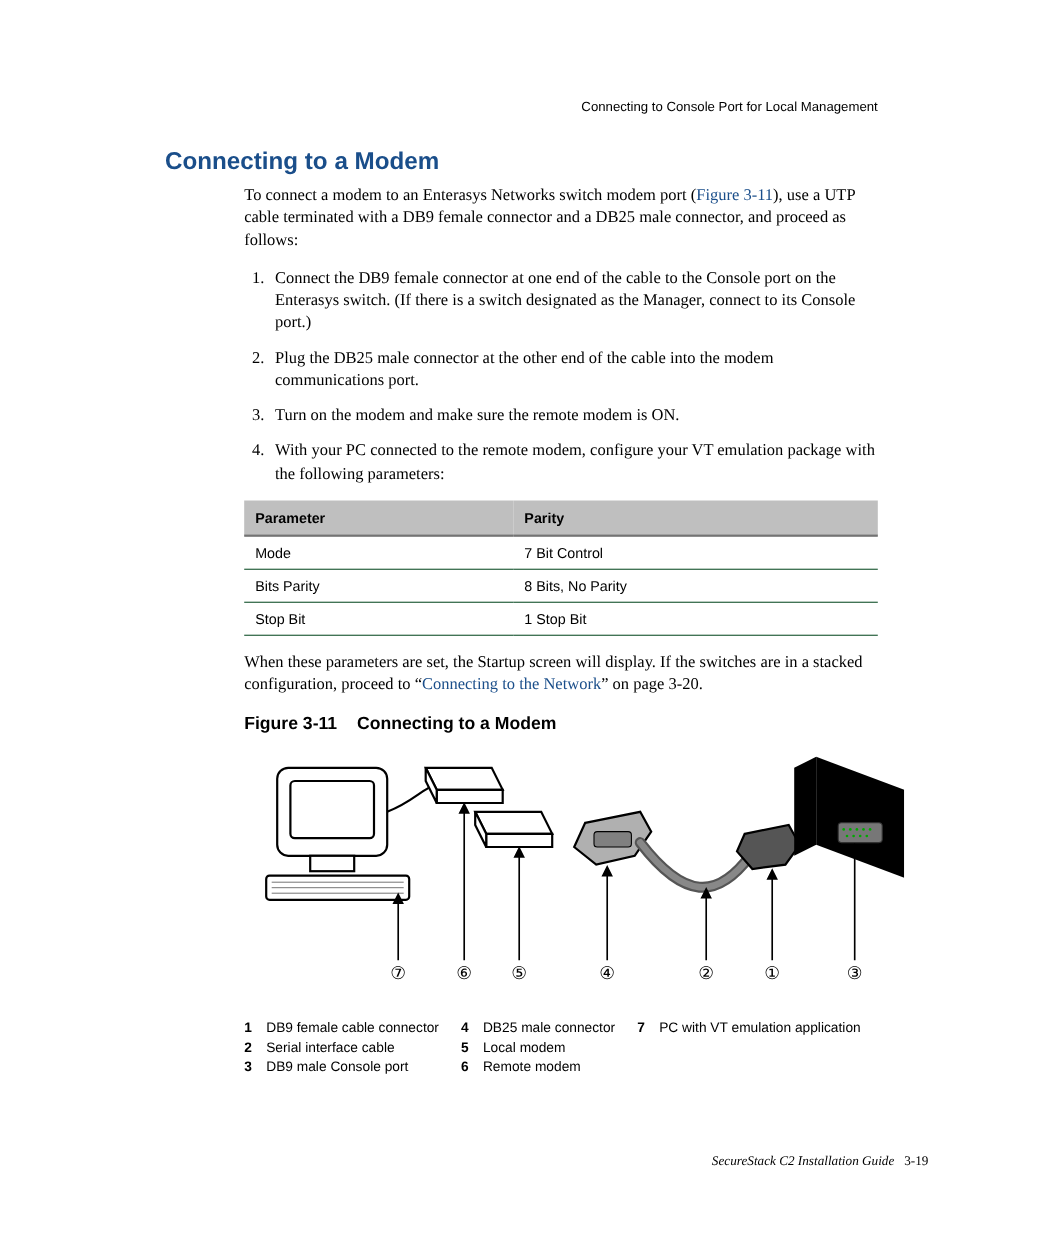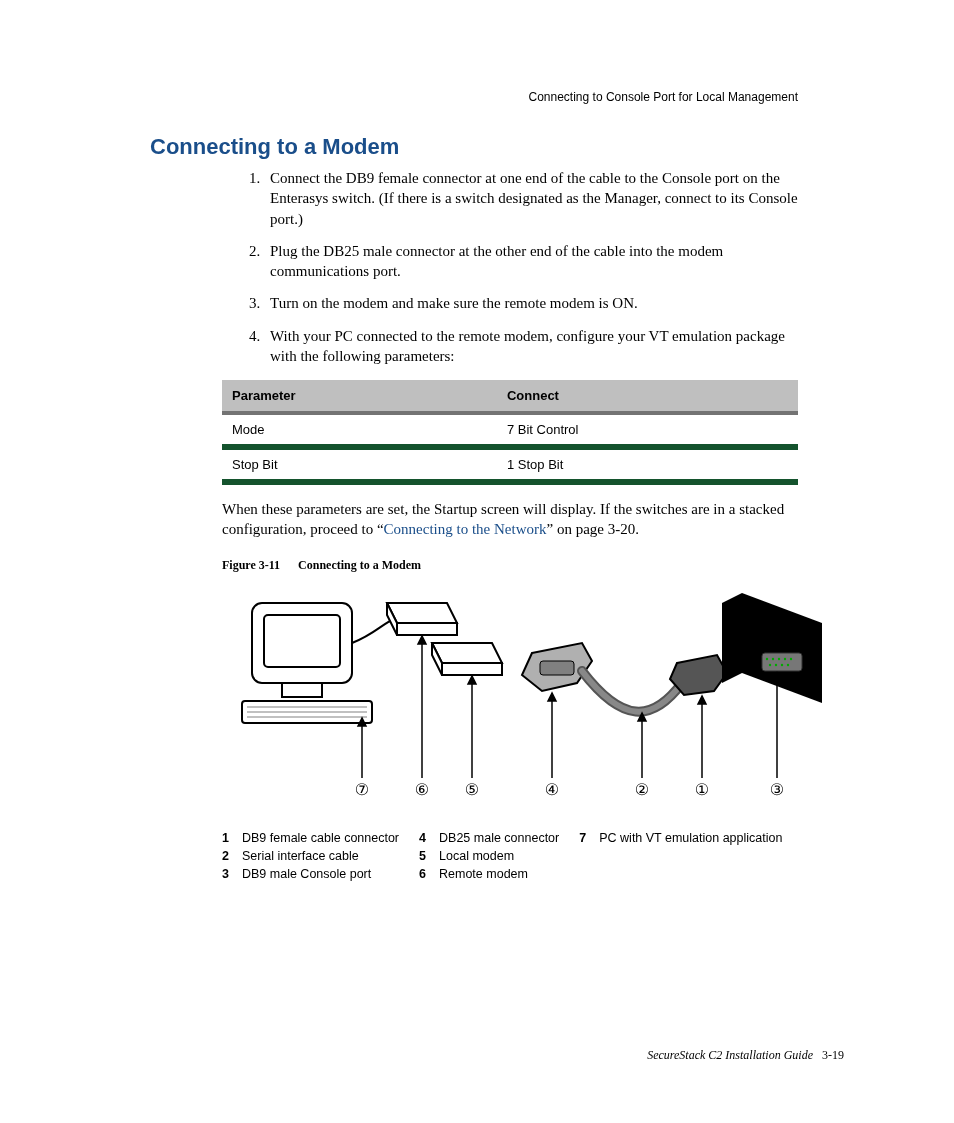--- a/index.html
+++ b/index.html
@@ -46,49 +46,48 @@
   }
   ol.steps {
     font-size: 15px;
     line-height: 1.35;
     padding-left: 22px;
     margin: 0 0 14px 0;
   }
   ol.steps li {
     margin-bottom: 12px;
     padding-left: 6px;
-    margin-left: 20px;
   }
   table.params {
     border-collapse: collapse;
     width: 100%;
     font-family: Arial, Helvetica, sans-serif;
     font-size: 13px;
     margin: 6px 0 14px 0;
   }
   table.params th {
     background: #bfbfbf;
     text-align: left;
     font-weight: bold;
     padding: 8px 10px;
-    border-bottom: 4px solid #737373;
+    border-bottom: 2px solid #737373;
   }
   table.params td {
     padding: 7px 10px;
-    border-bottom: 6px solid #14532d;
+    border-bottom: 1px solid #14532d;
   }
   p.after-table {
     font-size: 15px;
     line-height: 1.35;
     margin: 0 0 18px 0;
   }
   .figcap {
-    font-family: Liberation Serif, serif;
+    font-family: Liberation Sans, sans-serif;
     font-weight: bold;
-    font-size: 12px;
+    font-size: 16px;
     margin: 10px 0 10px 0;
   }
   .figcap .gap { display:inline-block; width:18px; }
   .figure-box {
     width: 100%;
     text-align: center;
   }
   .legend {
     font-family: Arial, Helvetica, sans-serif;
     font-size: 12.5px;
@@ -121,39 +120,46 @@
 <body>
 
 <div class="page">
 
   <div class="running-head">Connecting to Console Port for Local Management</div>
 
   <h1 class="section-title">Connecting to a Modem</h1>
 
   <div class="body-indent">
 
+    <p class="intro">
+      <span>To connect a modem to an Enterasys Networks switch modem port (</span><a class="xref" href="#">Figure 3-11</a><span>), use a UTP cable terminated with a DB9 female connector and a DB25 male connector, and proceed as follows:</span>
+    </p>
 
     <ol class="steps">
       <li>Connect the DB9 female connector at one end of the cable to the Console port on the Enterasys switch. (If there is a switch designated as the Manager, connect to its Console port.)</li>
       <li>Plug the DB25 male connector at the other end of the cable into the modem communications port.</li>
       <li>Turn on the modem and make sure the remote modem is ON.</li>
       <li>With your PC connected to the remote modem, configure your VT emulation package with the following parameters:</li>
     </ol>
 
     <table class="params">
       <thead>
         <tr>
           <th>Parameter</th>
-          <th>Connect</th>
+          <th>Parity</th>
         </tr>
       </thead>
       <tbody>
         <tr>
           <td>Mode</td>
           <td>7 Bit Control</td>
+        </tr>
+        <tr>
+          <td>Bits Parity</td>
+          <td>8 Bits, No Parity</td>
         </tr>
         <tr>
           <td>Stop Bit</td>
           <td>1 Stop Bit</td>
         </tr>
       </tbody>
     </table>
 
     <p class="after-table">
       <span>When these parameters are set, the Startup screen will display. If the switches are in a stacked configuration, proceed to “</span><a class="xref" href="#">Connecting to the Network</a><span>” on page 3-20.</span>

